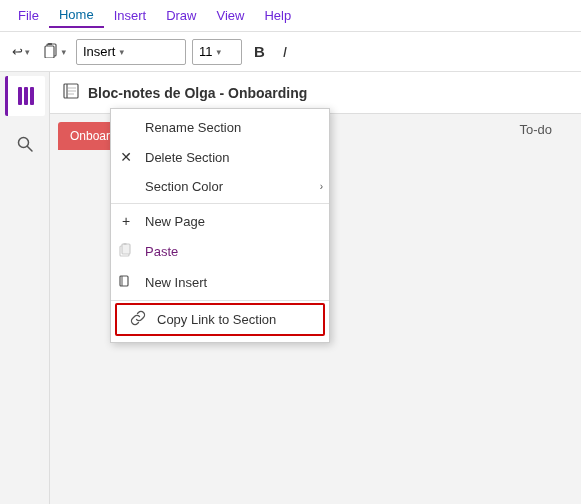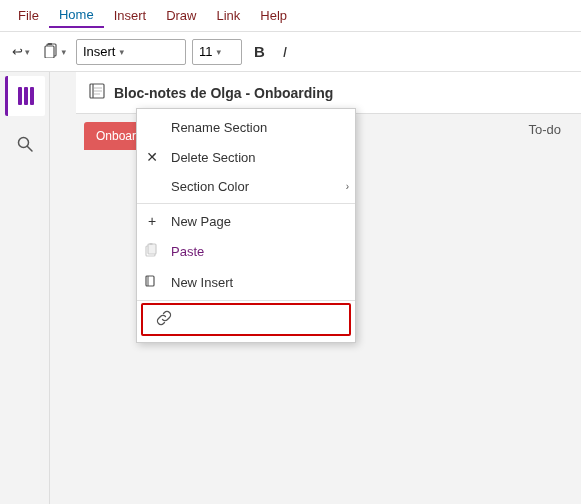--- a/index.html
+++ b/index.html
@@ -18,21 +18,21 @@
       display: flex;
       align-items: center;
       background: white;
       padding: 0 8px;
       height: 32px;
       border-bottom: 1px solid #e0e0e0;
     }
     .menu-item {
       padding: 4px 10px;
       cursor: pointer;
-      color: #7f1d1d;
+      color: #6d28d9;
       font-size: 13px;
     }
     .menu-item.active {
       color: #0369a1;
       border-bottom: 2px solid #7719aa;
     }
 
     
     .toolbar {
       display: flex;
@@ -94,21 +94,20 @@
     }
     .chevron {
       font-size: 9px;
       color: #666;
     }
 
     
     .main-layout {
       display: flex;
       height: calc(504px - 72px);
-      gap: 26px;
     }
 
     
     .sidebar {
       width: 50px;
       background: #f3f3f3;
       border-right: 1px solid #ddd;
       display: flex;
       flex-direction: column;
       align-items: center;
@@ -175,21 +174,21 @@
       border-radius: 3px 3px 0 0;
       height: 28px;
       position: relative;
     }
     .section-label {
       color: white;
       font-size: 12px;
     }
     .todo-area {
       position: absolute;
-      right: 20px;
+      right: 29px;
       top: 8px;
       color: #555;
       font-size: 13px;
     }
 
     
     .context-menu {
       position: absolute;
       top: 36px;
       left: 60px;
@@ -236,21 +235,21 @@
     }
   </style>
 </head>
 <body>
 
 <div class="menu-bar">
   <div class="menu-item">File</div>
   <div class="menu-item active">Home</div>
   <div class="menu-item">Insert</div>
   <div class="menu-item">Draw</div>
-  <div class="menu-item">Link</div>
+  <div class="menu-item">View</div>
   <div class="menu-item">Help</div>
 </div>
 
 <div class="toolbar">
   <button class="toolbar-btn">
     <span>↩</span>
     <span class="chevron">▾</span>
   </button>
   <button class="toolbar-btn">
     <span>
@@ -360,17 +359,18 @@
       </div>
       <div class="context-divider"></div>
 
       <div class="context-menu-item highlighted" style="border: 2px solid #cc0000; margin: 2px 4px; padding: 5px 12px; border-radius: 2px;">
         <span class="menu-icon">
           <svg width="16" height="16" viewBox="0 0 16 16" fill="none">
             <path d="M6.5 9.5a3.5 3.5 0 0 0 5 0l2-2a3.5 3.5 0 0 0-5-4.95l-1 1" stroke="#555" stroke-width="1.3" stroke-linecap="round"></path>
             <path d="M9.5 6.5a3.5 3.5 0 0 0-5 0l-2 2a3.5 3.5 0 0 0 5 4.95l1-1" stroke="#555" stroke-width="1.3" stroke-linecap="round"></path>
           </svg>
         </span>
+        <span>Copy Link to Section</span>
       </div>
     </div>
 
   </div>
 </div>
 
 </body></html>

